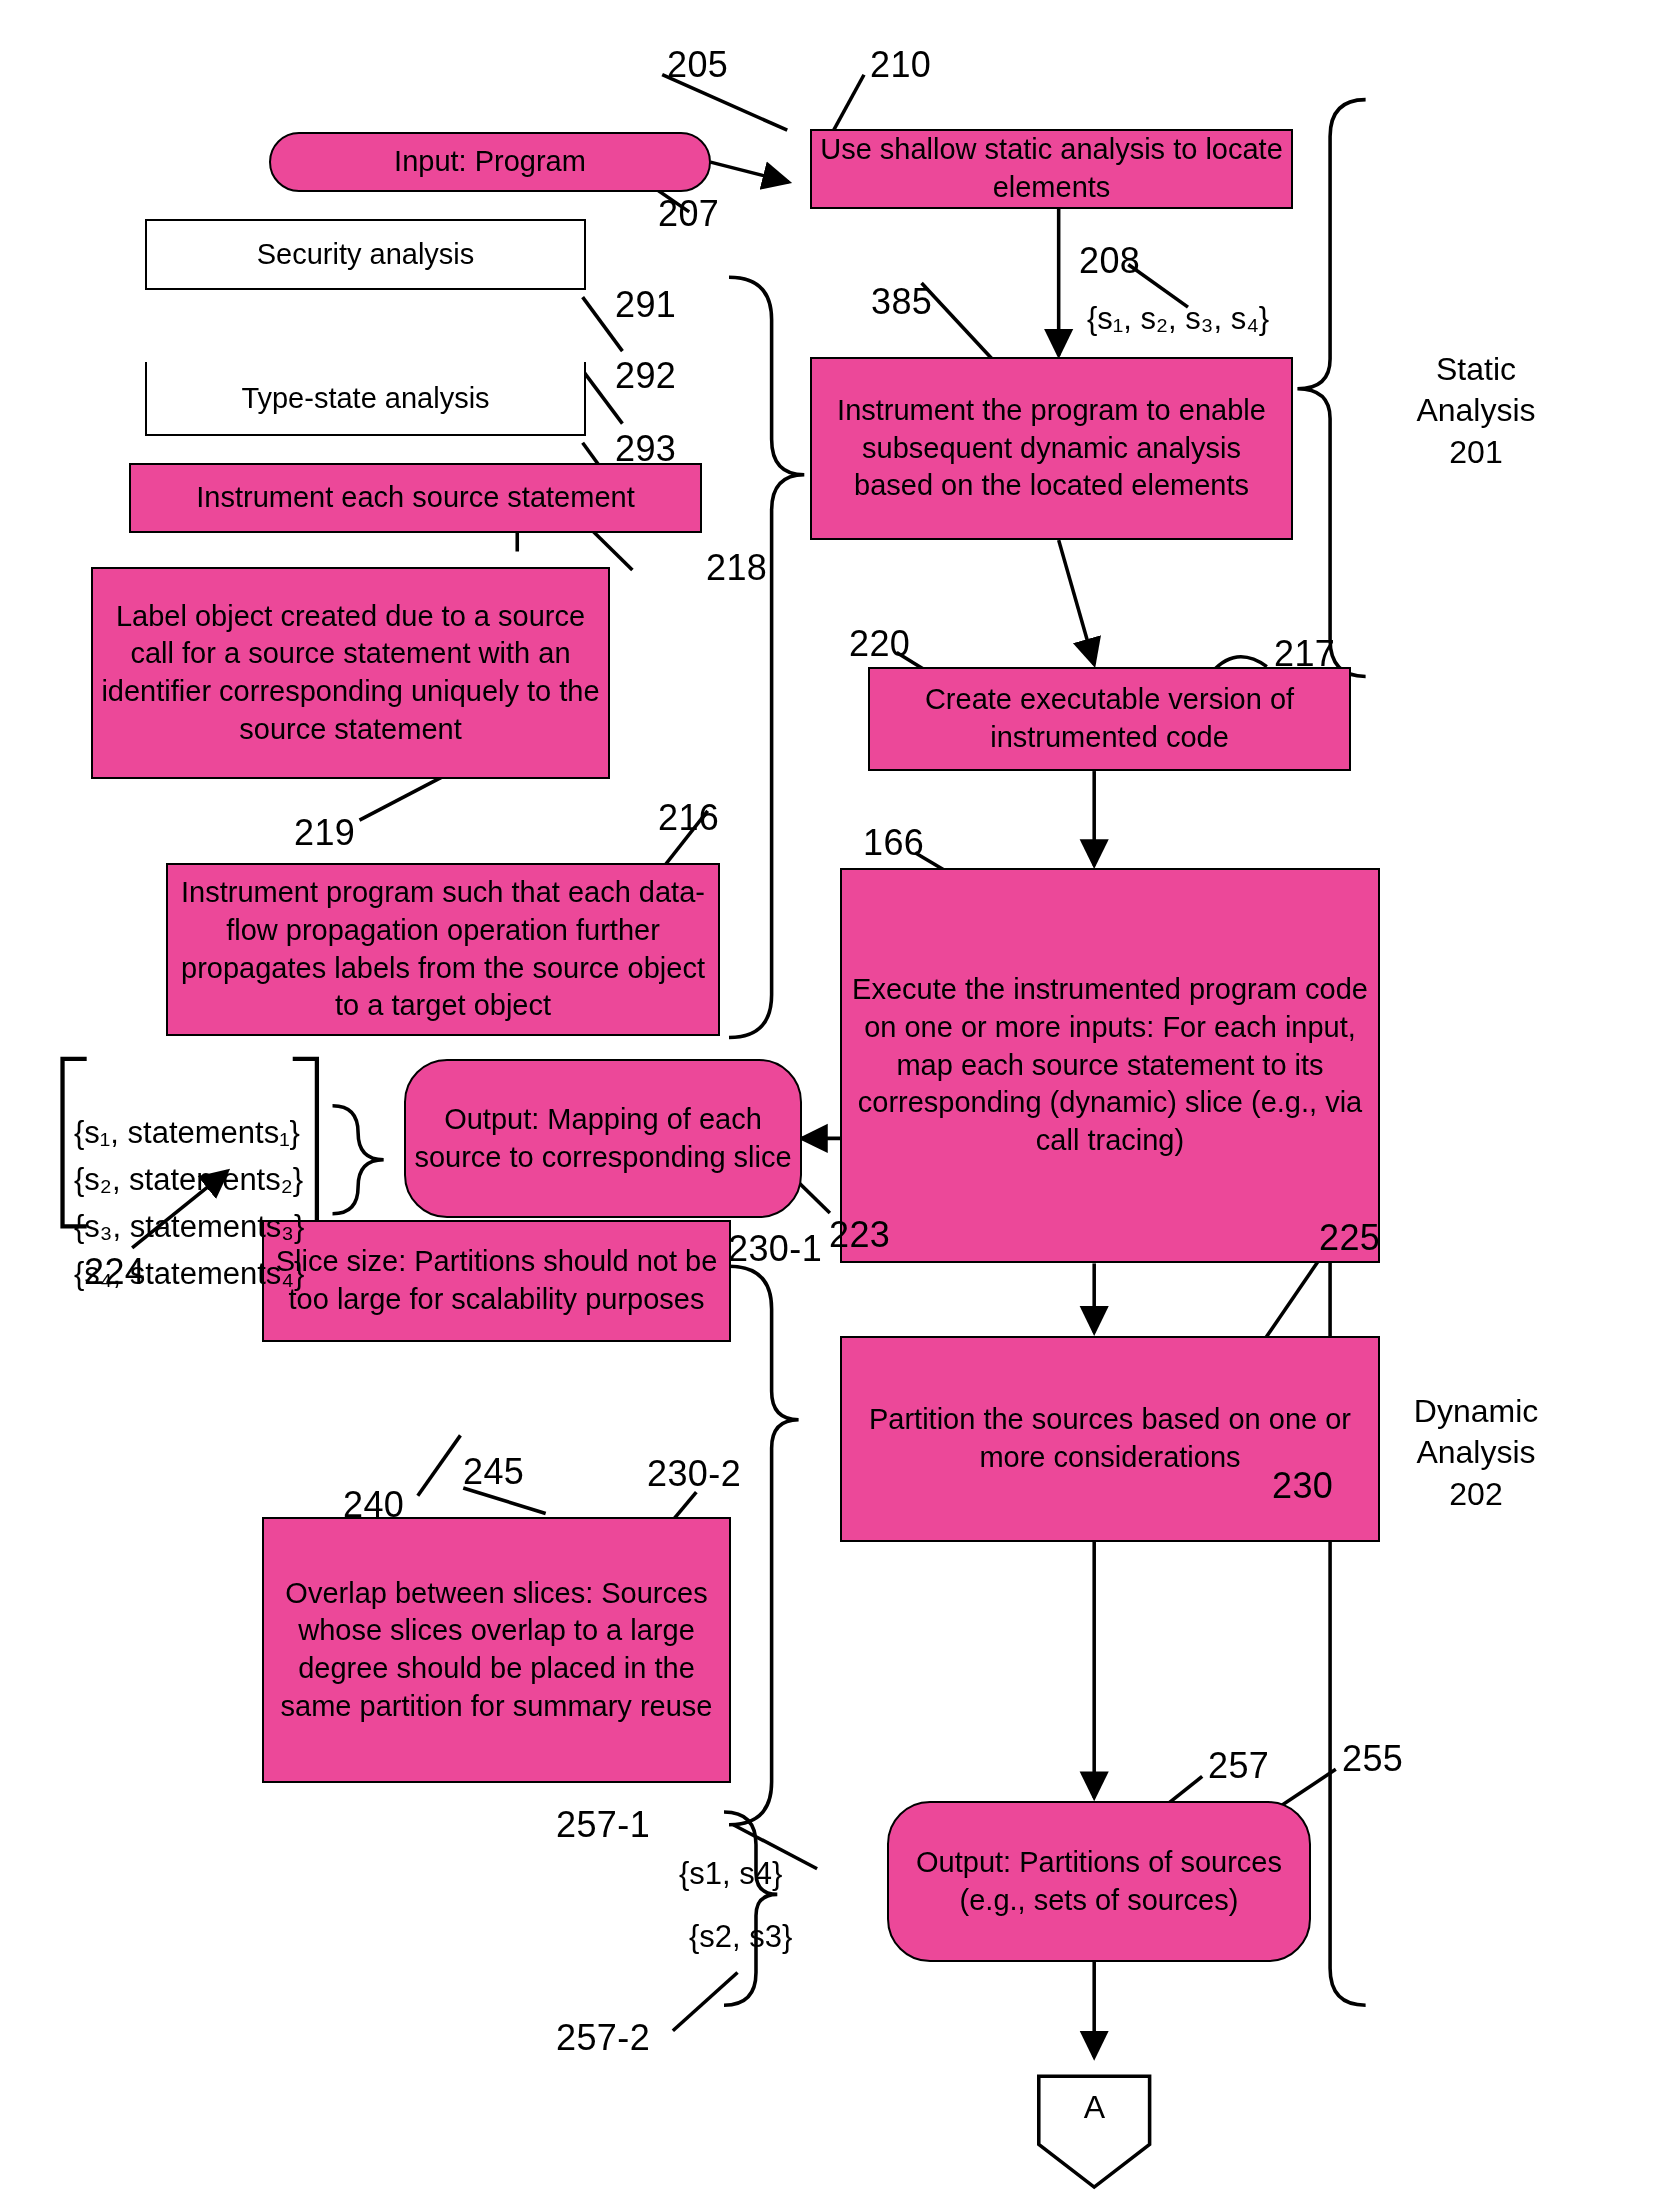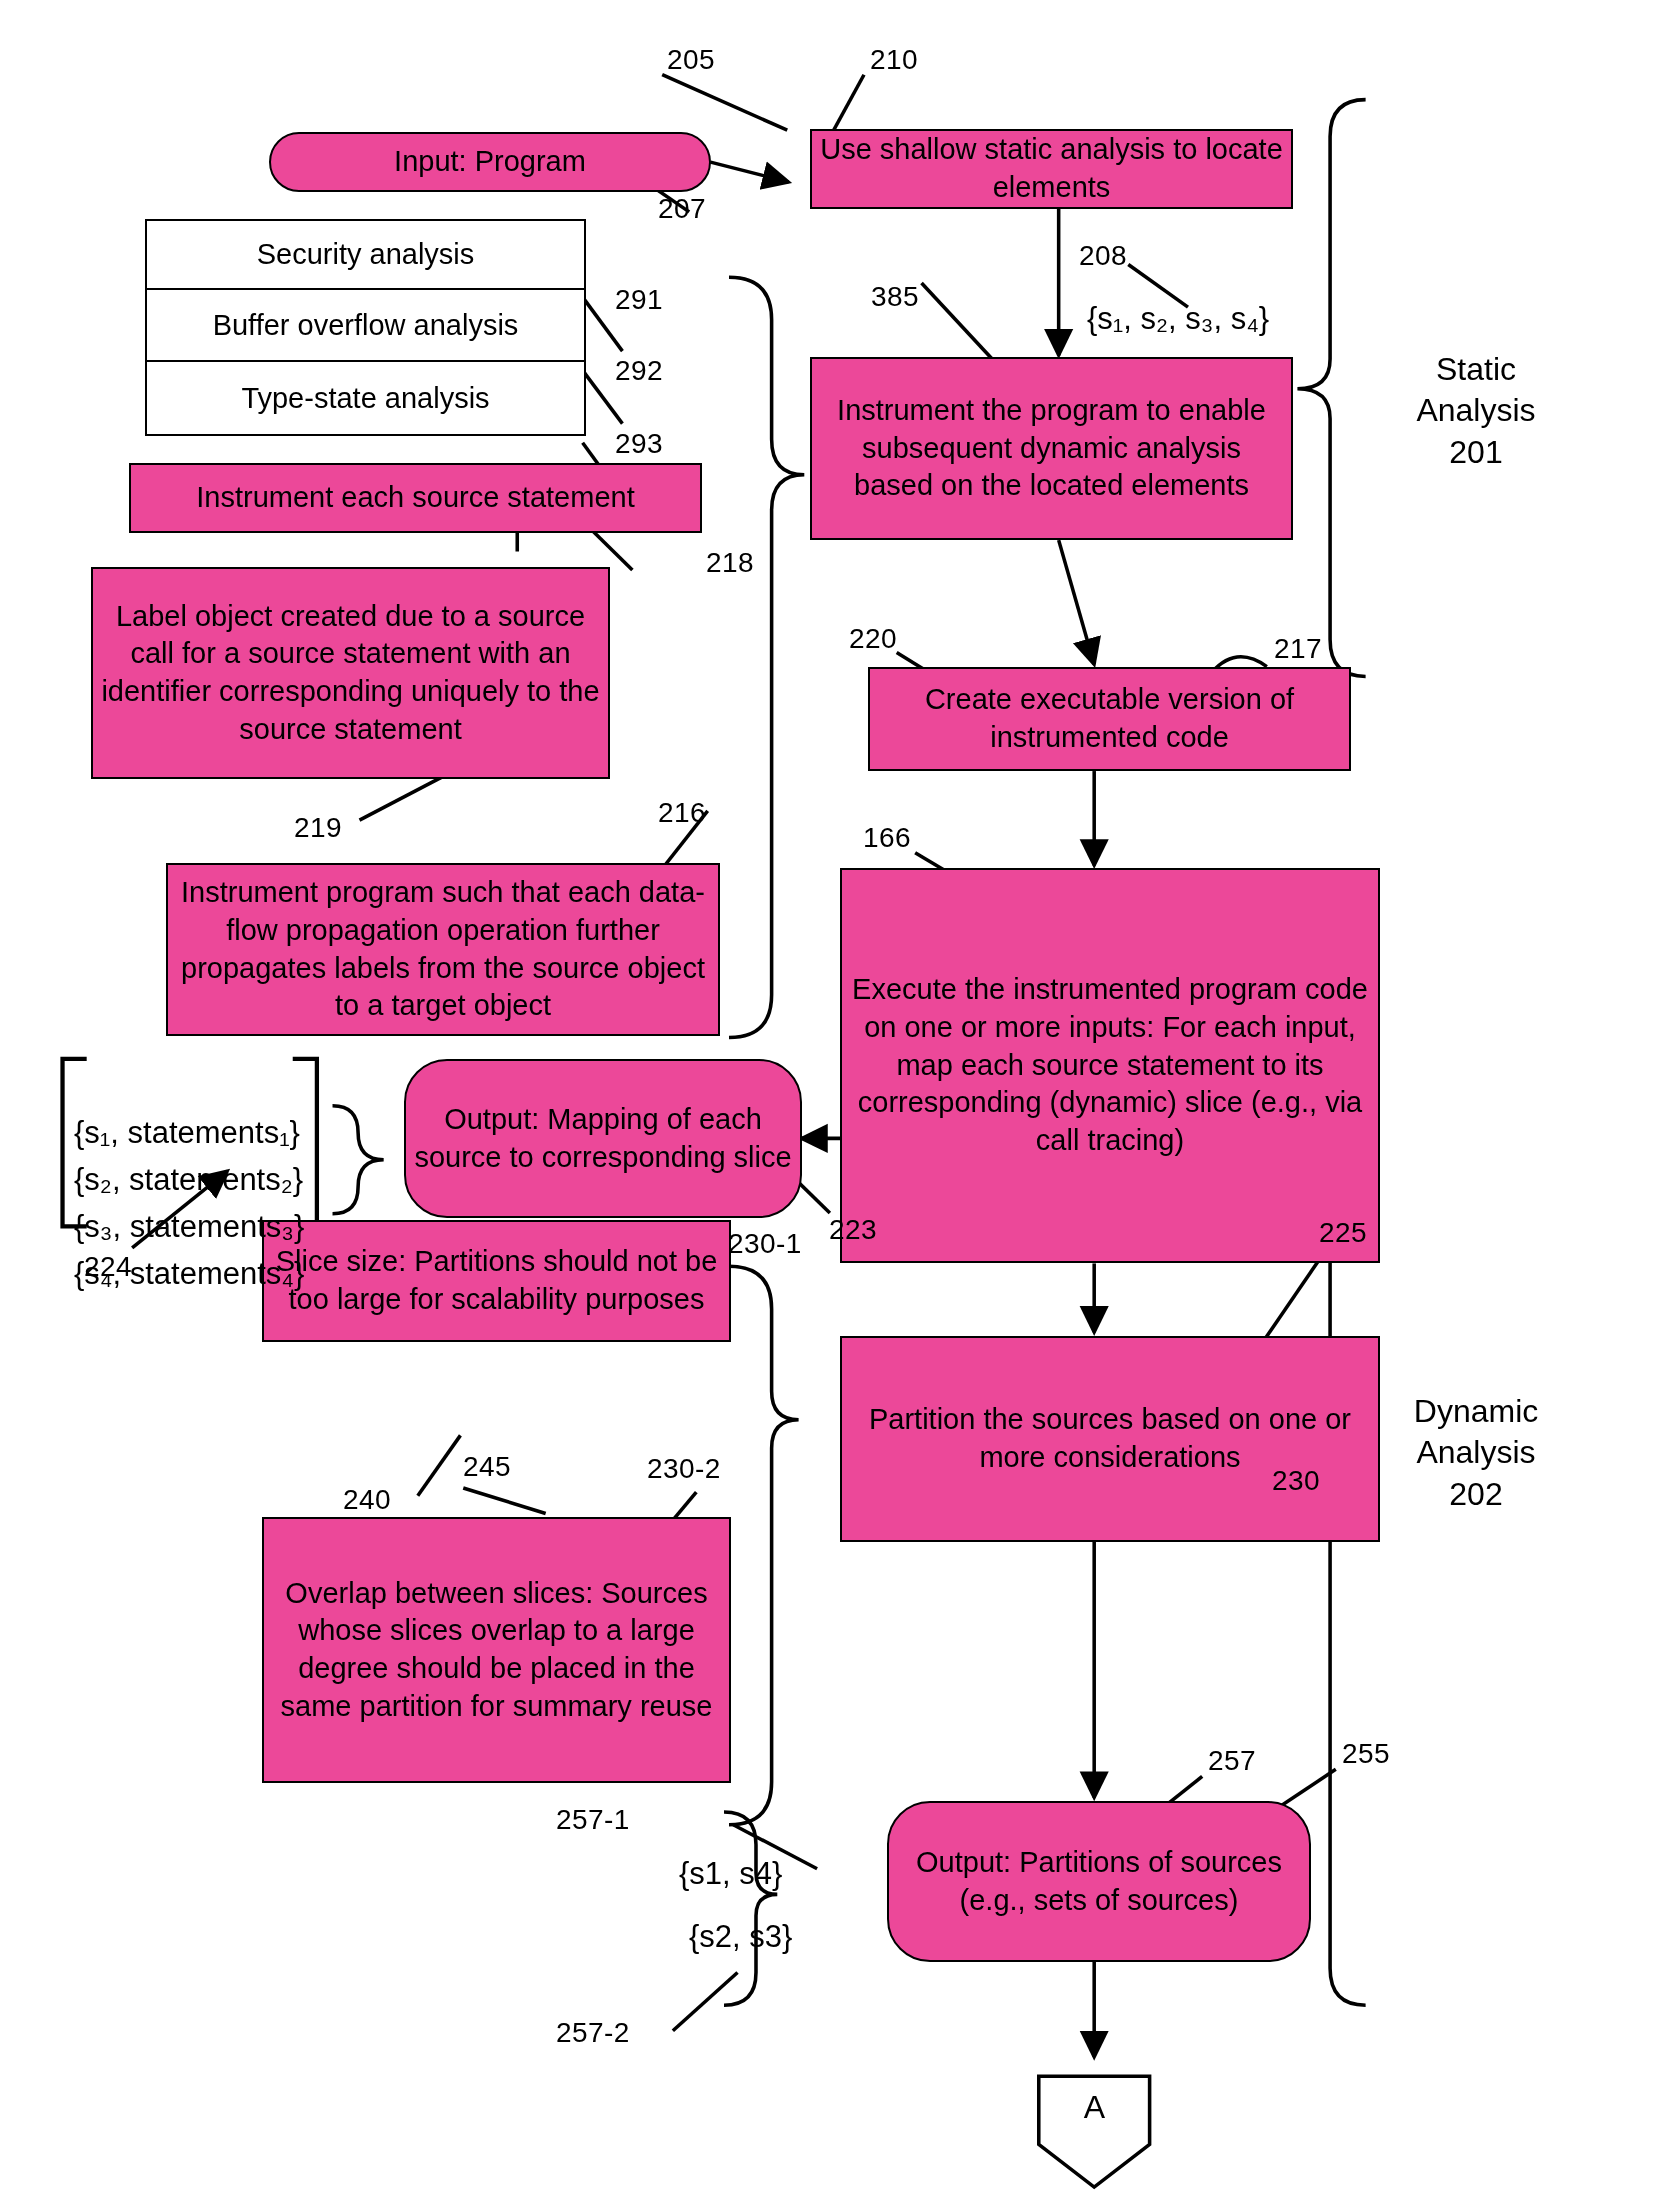--- a/index.html
+++ b/index.html
@@ -58,21 +58,21 @@
     justify-content: center;
     font-size: 29px;
     z-index: 3;
   }
   .stack-cell.mid { border-top-width: 0; }
   .stack-cell.bot { border-top-width: 0; }
 
   
   .ref {
     position: absolute;
-    font-size: 28px;
+    font-size: 36px;
     letter-spacing: 0.4px;
     white-space: nowrap;
     z-index: 4;
   }
   .grouplabel {
     position: absolute;
     font-size: 32px;
     text-align: center;
     line-height: 1.30;
     white-space: pre-line;
@@ -207,23 +207,20 @@
   <div class="node terminal" style="left:269px; top:132px; width:442px; height:60px;">
     <span class="txt">Input: Program</span>
   </div>
 
   <div class="node process" style="left:810px; top:129px; width:483px; height:80px;">
     <span class="txt">Use shallow static analysis to locate elements</span>
   </div>
 
   <div class="stack-cell" style="left:145px; top:219px; width:441px; height:71px;">
     <span class="txt">Security analysis</span>
-  </div>
-  <div class="stack-cell mid" style="left:145px; top:290px; width:441px; height:72px;">
-    <span class="txt">Buffer overflow analysis</span>
   </div>
   <div class="stack-cell bot" style="left:145px; top:362px; width:441px; height:74px;">
     <span class="txt">Type-state analysis</span>
   </div>
 
   <div class="node process" style="left:810px; top:357px; width:483px; height:183px;">
     <span class="txt">Instrument the program to enable subsequent dynamic analysis based on the located elements</span>
   </div>
 
   <div class="node process" style="left:129px; top:463px; width:573px; height:70px;">

